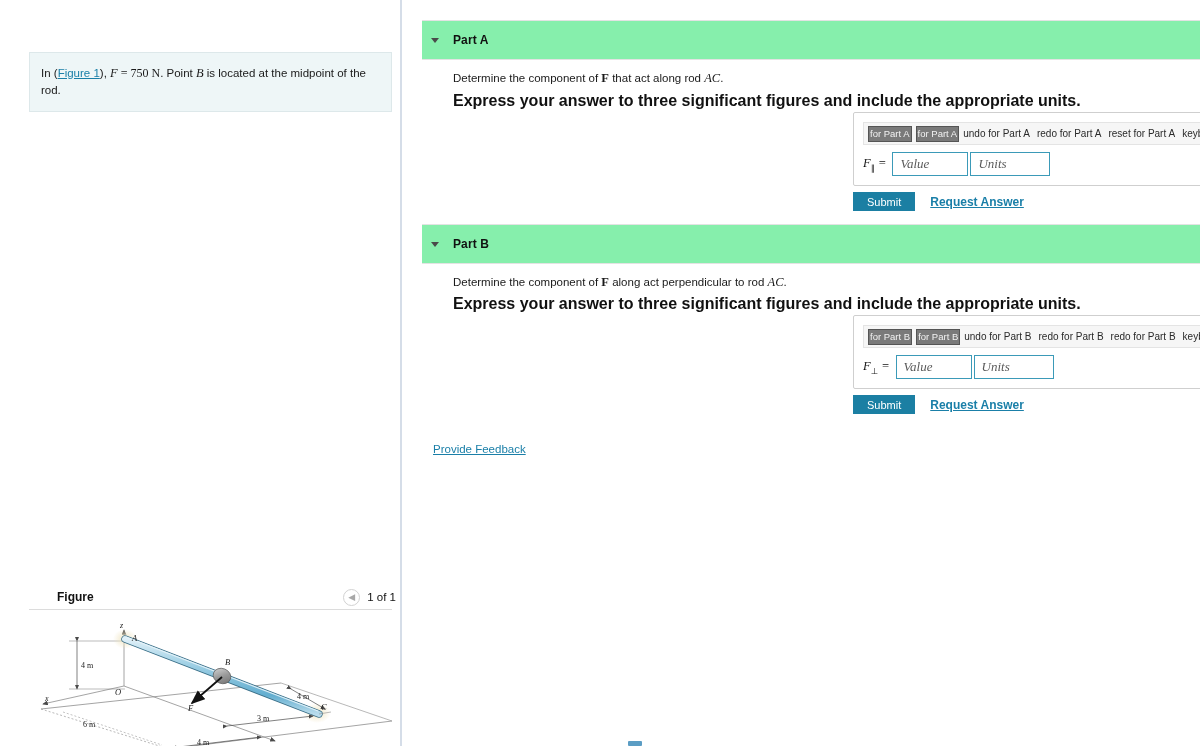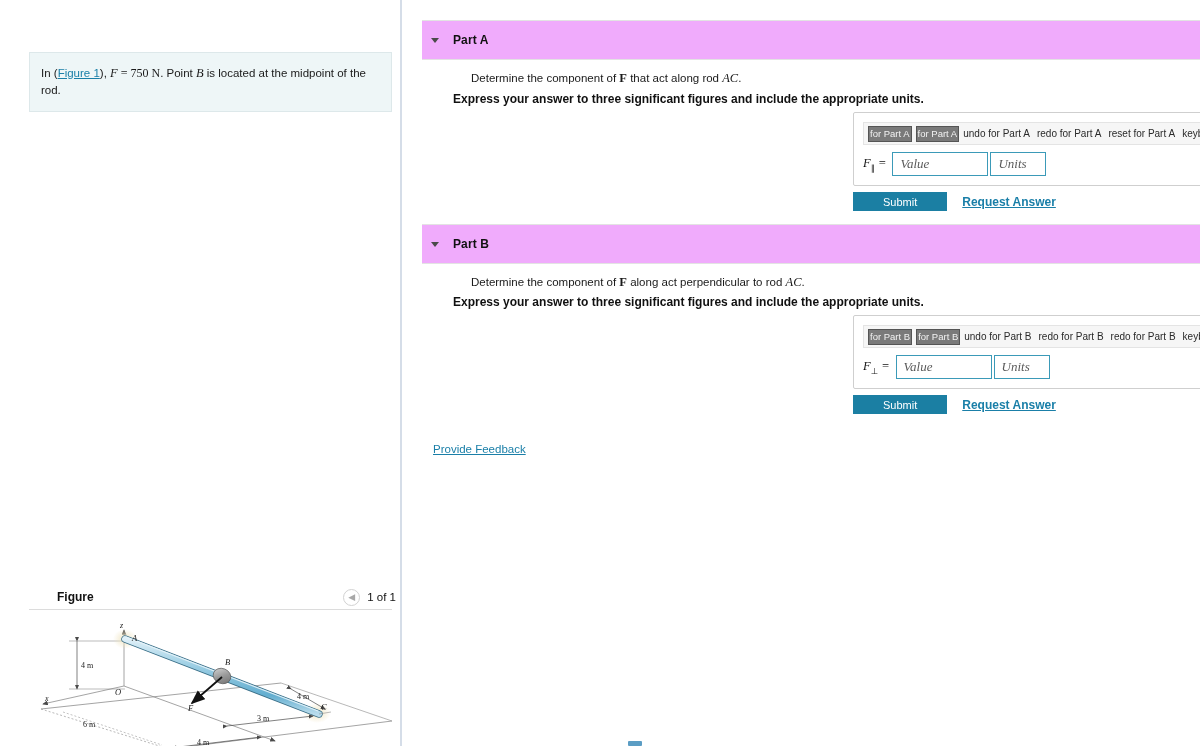--- a/index.html
+++ b/index.html
@@ -67,41 +67,41 @@
   
   .right-pane {
     position: absolute; left: 402px; top: 0;
     width: 798px; height: 746px;
     background: #ffffff;
   }
 
   .part-header {
     position: absolute; left: 20px;
     width: 778px; height: 40px;
-    background: #f0abfc;
+    background: #86efac;
     border-top: 1px solid #e3e3e3;
     border-bottom: 1px solid #e3e3e3;
     display: flex; align-items: center;
   }
   .part-caret {
     margin-left: 9px; margin-right: 14px;
     width: 0; height: 0;
     border-left: 4.5px solid transparent;
     border-right: 4.5px solid transparent;
     border-top: 5px solid #4a4a4a;
   }
   .part-title { font-size: 12px; font-weight: bold; color: #111; letter-spacing: .1px; }
 
   .prompt-line {
-    position: absolute; left: 69px;
+    position: absolute; left: 51px;
     font-size: 11.5px; color: #1a1a1a;
   }
   .prompt-bold {
     position: absolute; left: 51px;
-    font-size: 12px; color: #111; font-weight: bold;
+    font-size: 16px; color: #111; font-weight: bold;
   }
   .bvec { font-family: "Liberation Serif", serif; font-weight: bold; font-style: normal; font-size: 12.5px; }
 
   .answer-box {
     position: absolute; left: 451px;
     width: 552px;
     border: 1px solid #cfcfcf;
     background: #ffffff;
     border-radius: 2px;
   }
@@ -151,36 +151,36 @@
     height: 24px;
     border: 1px solid #3b9ab8;
     background: #fff;
     font-family: "Liberation Serif", serif;
     font-style: italic;
     font-size: 13px;
     color: #555;
     padding: 0 7px;
     outline: none;
   }
-  .ans-input.value { width: 96px; margin-right: 2px; }
-  .ans-input.units { width: 56px; }
+  .ans-input.value { width: 76px; margin-right: 2px; }
+  .ans-input.units { width: 80px; }
   .ans-input::placeholder { color: #5a5a5a; opacity: 1; }
 
   .submit-row {
     position: absolute; left: 451px;
     display: flex; align-items: center;
   }
   .submit-btn {
     background: #1b7fa3;
     color: #ffffff;
     border: none;
     font-family: "Liberation Sans", sans-serif;
     font-size: 11px;
     height: 19px;
-    padding: 0 30px;
+    padding: 0 14px;
     cursor: pointer;
   }
   .request-link {
     margin-left: 15px;
     font-size: 12px;
     font-weight: bold;
     color: #1a7fa8;
     text-decoration: underline;
     cursor: pointer;
   }

